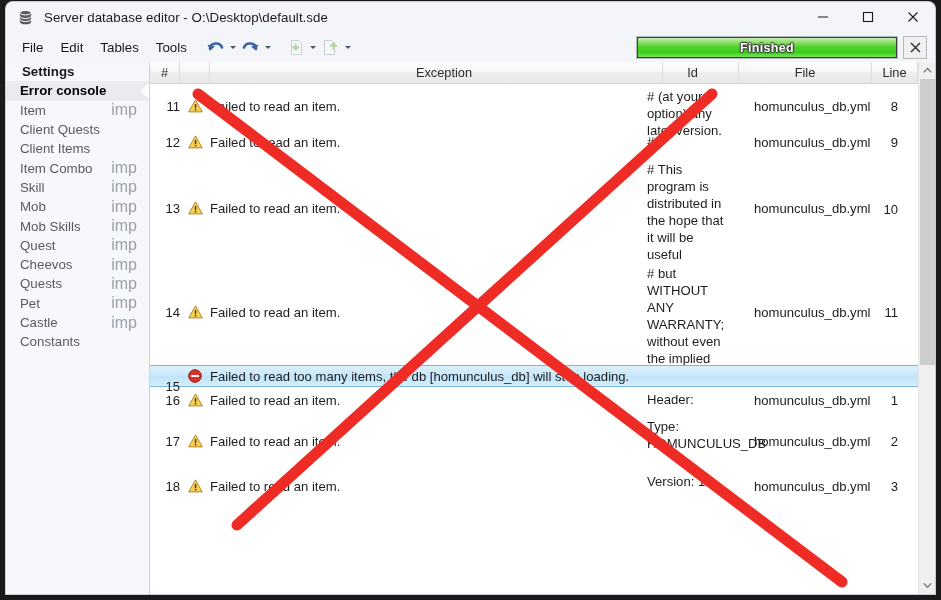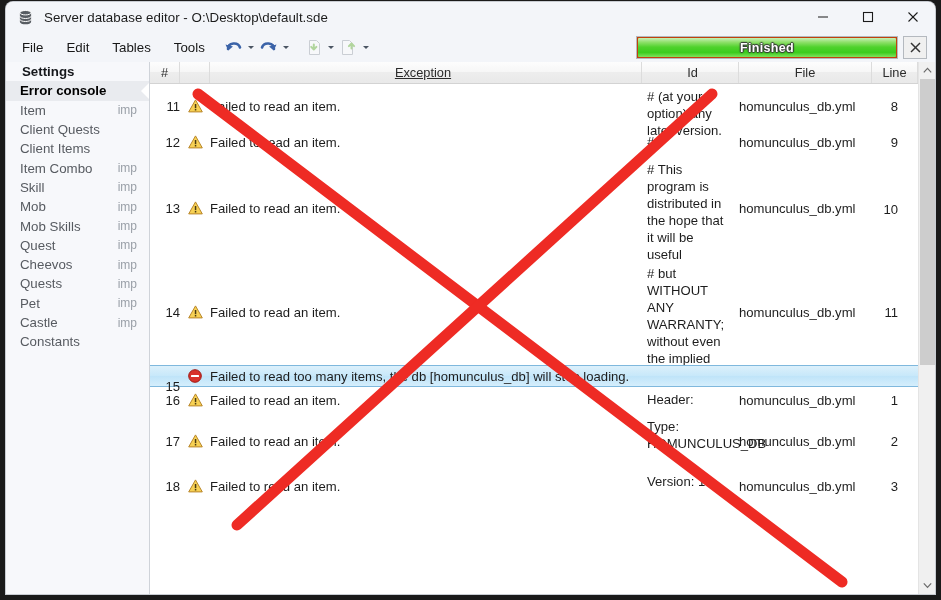--- a/index.html
+++ b/index.html
@@ -51,21 +51,21 @@
 
   
   #menubar {
     position: absolute; left: 0; top: 30px;
     width: 929px; height: 30px;
     background: #f3f5f9;
     display: flex; align-items: center;
   }
   .menu-item {
     font-size: 13.3px; color: #171717;
-    padding: 3px 7px; margin-left: 9px;
+    padding: 3px 7px; margin-left: 3px;
     white-space: nowrap;
   }
   .menu-item:first-child { margin-left: 9px; }
   .tb-group { display: flex; align-items: center; margin-left: 10px; }
   .tb-btn { width: 24px; height: 22px; display:flex; align-items:center; justify-content:center;}
   .tb-arrow {
     width: 11px; height: 22px;
     display: flex; align-items: center; justify-content: center;
   }
   .tb-arrow::after {
@@ -77,21 +77,21 @@
 
   
   #progress-wrap {
     position: absolute; right: 8px; top: 33px;
     width: 291px; height: 25px;
     display: flex; align-items: center;
   }
   #progress-outer {
     position: relative;
     width: 262px; height: 23px;
-    background: #c2410c;
+    background: #404040;
     border: 1px solid #b4b9bf;
     box-sizing: border-box;
     overflow: hidden;
   }
   #progress-fill {
     position: absolute; left: 1px; top: 1px; bottom: 1px;
     background: linear-gradient(to bottom,
         #c7efb8 0%, #8fe06a 22%, #4fd22c 48%, #3bcc1d 76%, #7ee25c 100%);
     border-radius: 1px;
   }
@@ -139,21 +139,21 @@
     content: "";
     position: absolute; right: -1px; top: 50%;
     margin-top: -9px;
     width: 0; height: 0;
     border-top: 9px solid transparent;
     border-bottom: 9px solid transparent;
     border-right: 9px solid #ffffff;
   }
   .side-imp {
     margin-left: auto;
-    font-size: 12px;
+    font-size: 16px;
     color: #9aa0a8;
     padding-right: 4px;
   }
 
   
   #grid {
     position: absolute; left: 144px; top: 60px;
     width: 785px; height: 532px;
     background: #ffffff;
     overflow: hidden;
@@ -189,21 +189,21 @@
   .cell {
     position: absolute;
     font-size: 13.1px;
     color: #1d1d1d;
     line-height: 17px;
   }
   .c-num  { left: 0px;  width: 30px; text-align: right; }
   .c-icon { left: 38px; width: 18px; }
   .c-exc  { left: 60px; width: 430px; }
   .c-id   { left: 497px; width: 82px; }
-  .c-file { left: 589px; width: 130px; }
+  .c-file { left: 604px; width: 130px; }
   .c-line { left: 722px; width: 26px; text-align: right; }
 
   
   #vscroll {
     position: absolute; right: 0; top: 60px;
     width: 17px; height: 532px;
     background: #f0f0f0;
     border-left: 1px solid #e4e4e4;
     box-sizing: border-box;
   }
@@ -369,21 +369,21 @@
       </div>
       <div class="side-item">
         <span>Constants</span>
       </div>
     </div>
 
   <div id="grid">
     <div id="grid-header">
         <div class="hcell" style="left: 0px; width: 30px;">#</div>
         <div class="hcell" style="left: 30px; width: 30px;"></div>
-        <div class="hcell" style="left: 55px; width: 437px; text-decoration: underline;">Exception</div>
+        <div class="hcell" style="left: 76px; width: 437px;">Exception</div>
         <div class="hcell" style="left: 497px; width: 92px;">Id</div>
         <div class="hcell" style="left: 589px; width: 133px;">File</div>
         <div class="hcell" style="left: 722px; width: 46px;">Line</div>
       </div>
     <div id="grid-body">
         <div class="row" style="height: 45px;">
           <div class="cell c-num" style="top: 13.5px;">11</div>
           <div class="cell c-icon" style="top: 14.5px;"><svg width="15" height="14" viewBox="0 0 15 14">
               <path d="M7.5 0.9 L14.3 12.9 H0.7 Z" fill="#f7d154" stroke="#b8862a" stroke-width="1"></path>
               <rect x="6.8" y="5" width="1.5" height="4.2" fill="#4a3a10"></rect>

